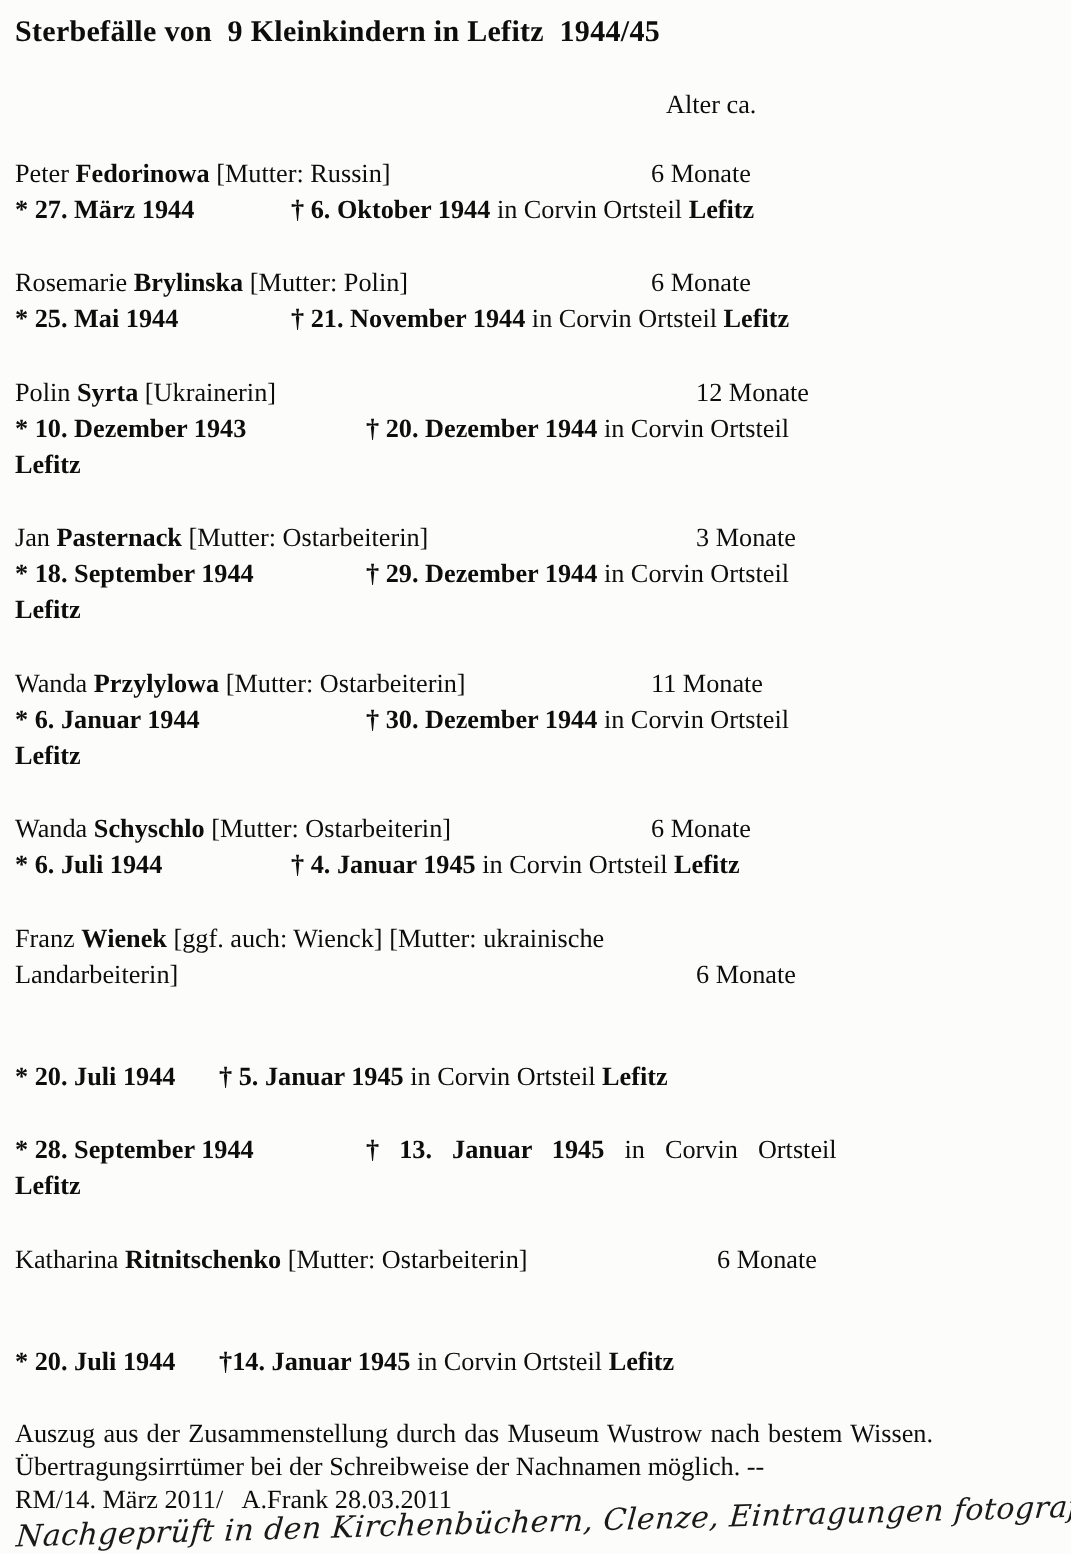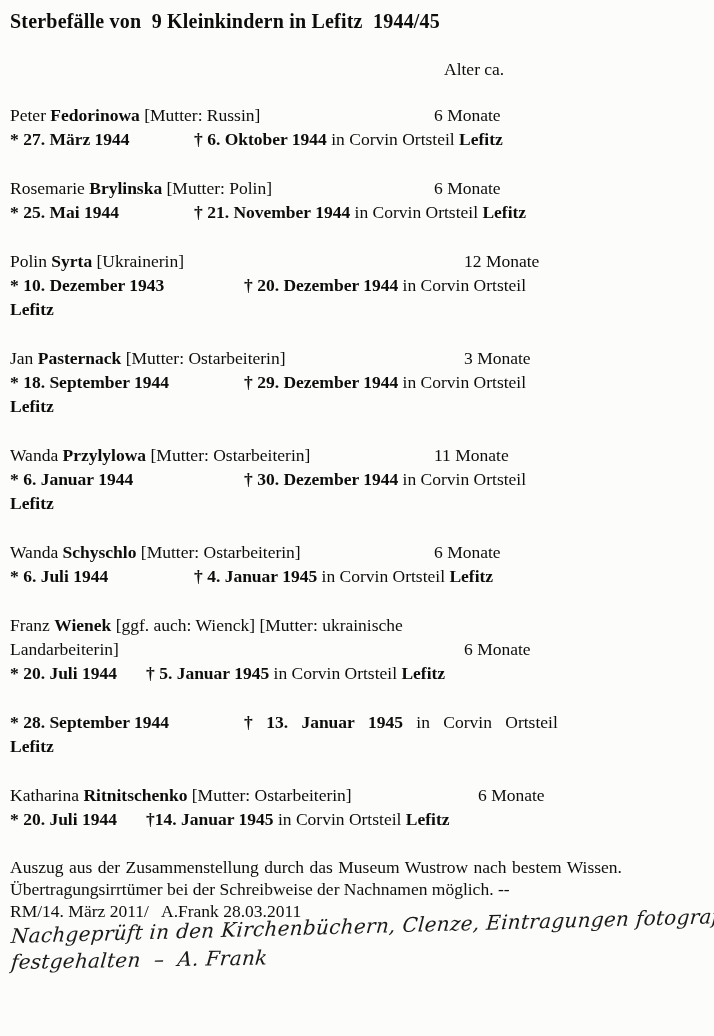--- a/index.html
+++ b/index.html
@@ -48,21 +48,21 @@
     white-space: nowrap;
   }
   .age-b { left: 454px; }
   .age-c { left: 468px; }
   .tab {
     display: inline-block;
     vertical-align: baseline;
   }
   .tab-sm { width: 184px; }
   .tab-lg { width: 234px; }
-  .tab-xs { width: 136px; }
+  .tab-xs { width: 136px; margin-top: 44px; }
   .spread { word-spacing: 9px; }
   .footer {
     margin-top: 8px;
     width: 612px;
     line-height: 22px;
   }
   .footer-just { text-align: justify; }
   .footer-credit { white-space: pre-wrap; }
   .handwriting {
     margin-top: 2px;

